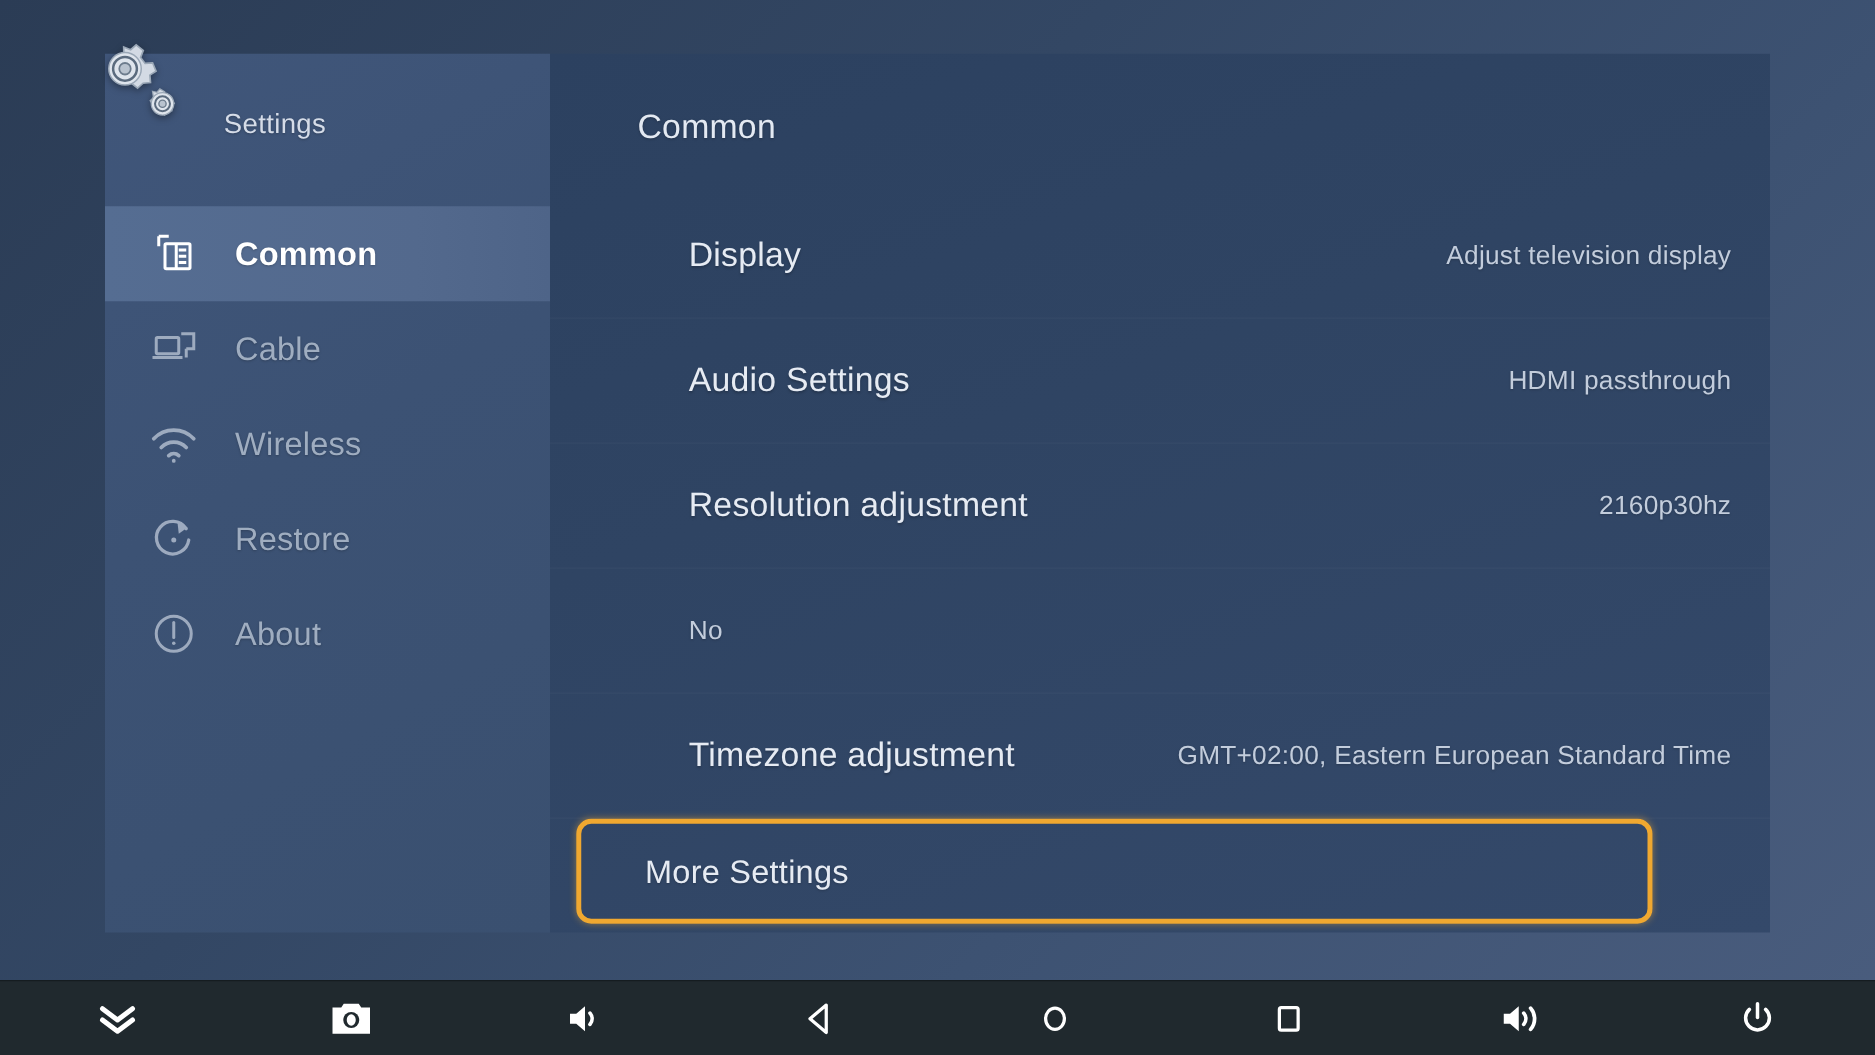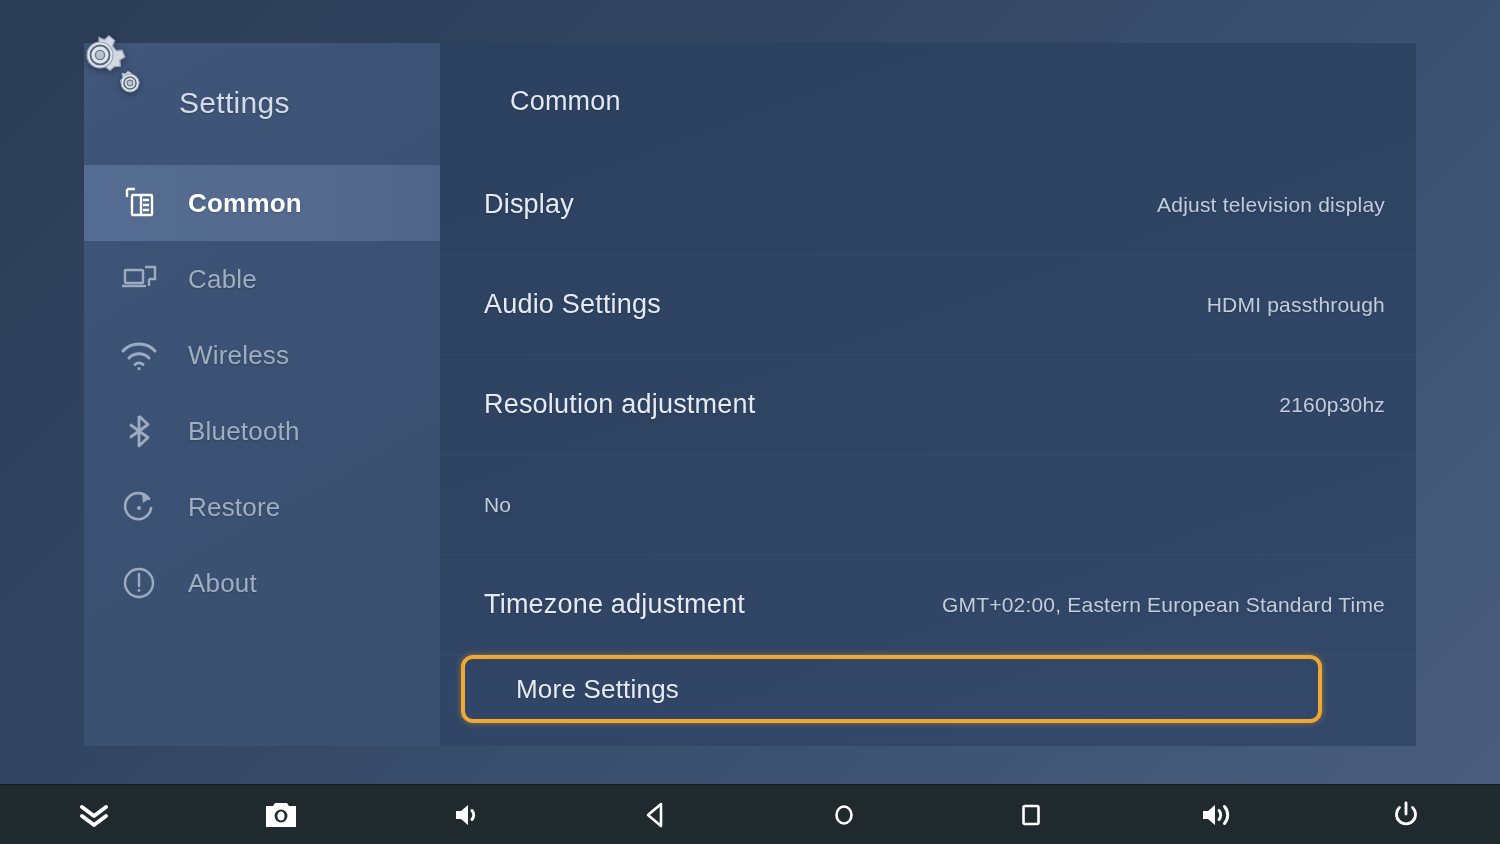--- a/index.html
+++ b/index.html
@@ -23,21 +23,21 @@
 
   
   #sidebar {
     width:356px;
     background:linear-gradient(150deg,#40567a 0%, #3c5274 45%, #3a5070 100%);
     position:relative;
     flex:none;
   }
   #sidebar-title {
     color:#d5dce8;
-    font-size:30px;
+    font-size:22px;
     font-weight:400;
     position:absolute;
     left:95px; top:43px;
     letter-spacing:0.3px;
     text-shadow:0 1px 2px rgba(0,0,0,.25);
   }
   #nav { position:absolute; left:0; top:122px; width:100%; }
   .nav-item {
     height:76px;
     display:flex;
@@ -78,21 +78,21 @@
     font-size:27px;
     letter-spacing:0.2px;
     text-shadow:0 1px 2px rgba(0,0,0,.25);
   }
   #rows { position:absolute; left:0; top:112px; width:100%; }
   .row {
     height:100px;
     display:flex;
     align-items:center;
     justify-content:space-between;
-    padding:0 31px 0 44px;
+    padding:0 31px 0 111px;
     border-bottom:1px solid rgba(255,255,255,.035);
     position:relative;
   }
   .row .r-label {
     color:#e6ebf3;
     font-size:27px;
     letter-spacing:0.2px;
     white-space:nowrap;
     text-shadow:0 1px 2px rgba(0,0,0,.22);
   }
@@ -102,21 +102,21 @@
     letter-spacing:0.2px;
     white-space:nowrap;
     text-align:left;
     text-shadow:0 1px 2px rgba(0,0,0,.2);
   }
   .row.focused {
     border:4px solid #f0a830;
     border-radius:12px;
     margin:0 94px 0 21px;
     padding-left:51px;
-    height:68px;
+    height:84px;
     box-shadow:0 0 6px rgba(240,168,48,.45);
     border-bottom:4px solid #f0a830;
   }
   .row.focused .r-label { font-size:26px; }
 
   
   #gears {
     position:absolute;
     left:62px; top:26px;
     width:104px; height:88px;
@@ -183,28 +183,20 @@
             <path d="M5 16 A22 22 0 0 1 37 16"></path>
             <path d="M11 23 A14 14 0 0 1 31 23"></path>
             <path d="M17 29.5 A6 6 0 0 1 25 29.5"></path>
             <path d="M21 33.5 l0 .2"></path>
           </svg>
         </span>
         <span class="nav-label">Wireless</span>
       </div>
 
 
-      <div class="nav-item">
-        <span class="ico">
-          <svg width="40" height="40" viewBox="0 0 40 40" fill="none" stroke="#c3cddc" stroke-width="2.8" stroke-linejoin="round">
-            <path d="M20 5 v30 l9-8.5 -18-13 M20 5 l9 8.5 -18 13"></path>
-          </svg>
-        </span>
-        <span class="nav-label">Bluetooth</span>
-      </div>
 
       <div class="nav-item">
         <span class="ico">
           <svg width="40" height="40" viewBox="0 0 40 40" fill="none" stroke="#c3cddc" stroke-width="2.6">
             <path d="M30 12 A13 13 0 1 0 32 21" stroke-linecap="round"></path>
             <path d="M23 7 l8 4 -7 5" fill="#c3cddc" stroke="none"></path>
             <circle cx="20" cy="21" r="2" fill="#c3cddc" stroke="none"></circle>
           </svg>
         </span>
         <span class="nav-label">Restore</span>

